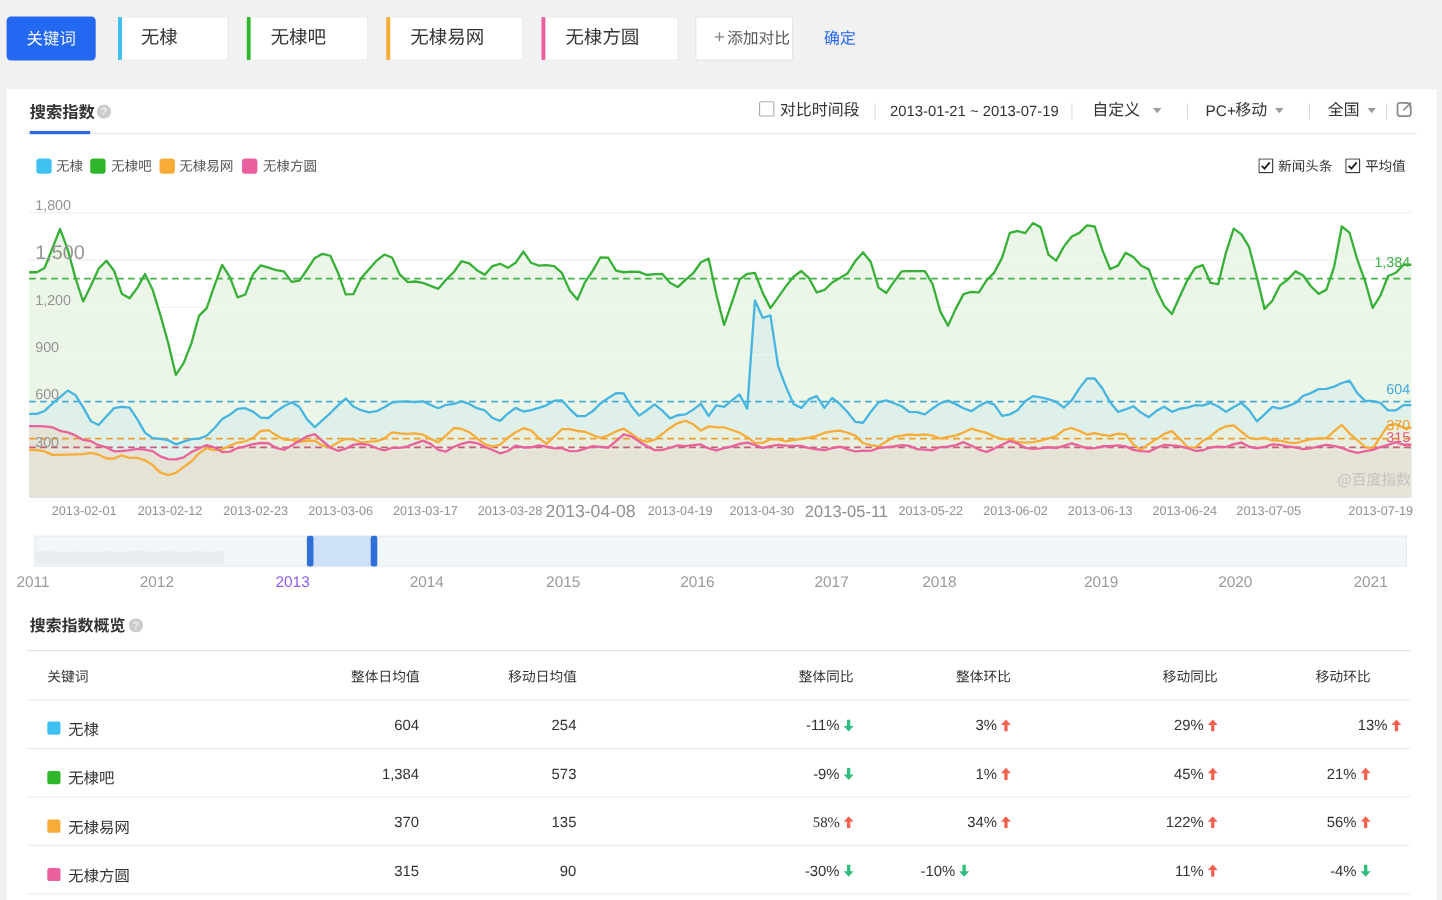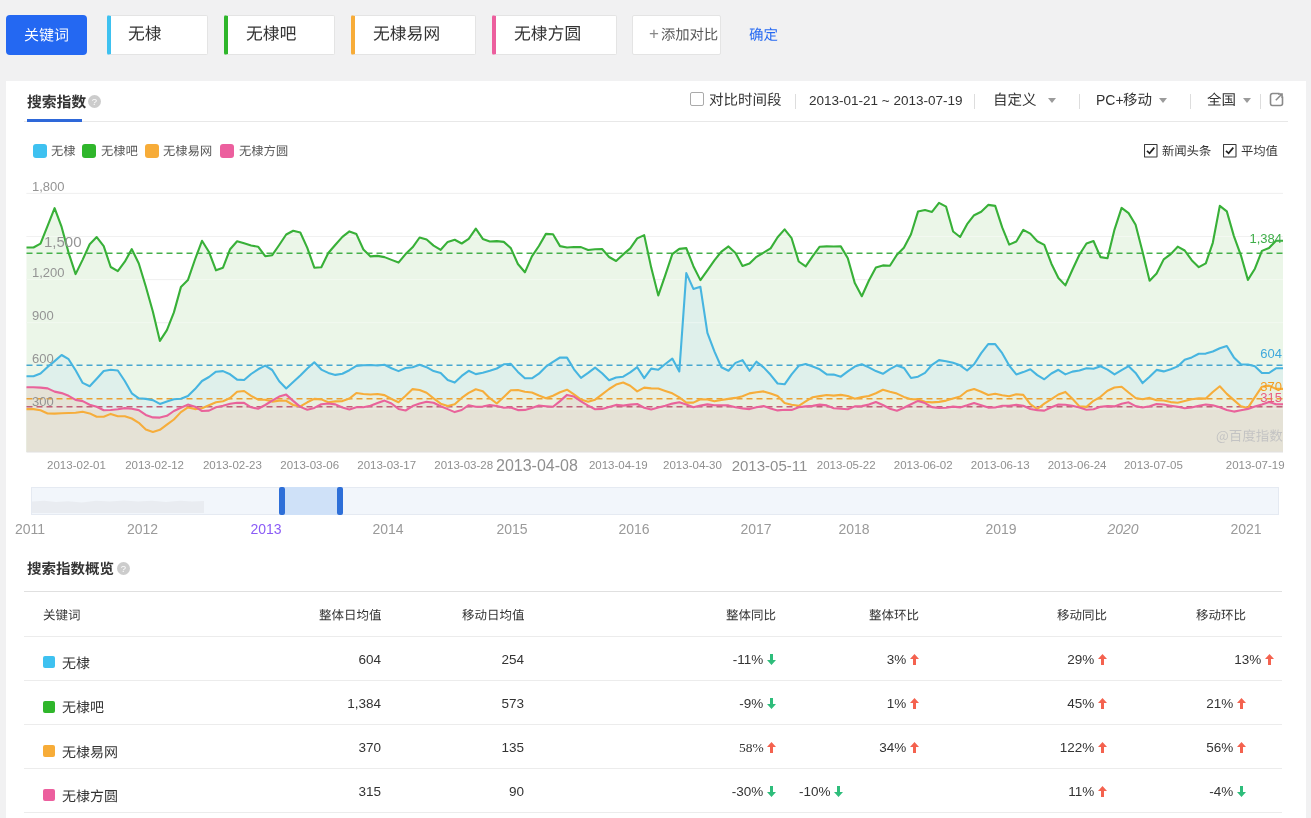--- a/index.html
+++ b/index.html
@@ -198,21 +198,21 @@
     <line x1="26.5" x2="1283" y1="365.2" y2="365.2" stroke="#49a8d0" stroke-width="1.6" stroke-dasharray="6,4"></line>
     <line x1="26.5" x2="1283" y1="398.8" y2="398.8" stroke="#eba032" stroke-width="1.6" stroke-dasharray="6,4"></line>
     <line x1="26.5" x2="1283" y1="406.7" y2="406.7" stroke="#c25f79" stroke-width="1.6" stroke-dasharray="6,4"></line>
     <polyline points="26.5,247.5 33.5,247.5 40.5,243.7 47.6,225.8 54.6,208.2 61.6,226.9 68.6,252.8 75.6,274.1 82.7,259.6 89.7,244.2 96.7,237.1 103.7,246.1 110.7,267.0 117.8,271.1 124.8,261.7 131.8,249.1 138.8,263.5 145.8,286.5 152.9,311.7 159.9,340.9 166.9,330.1 173.9,312.4 180.9,287.1 187.9,280.1 195.0,259.5 202.0,240.8 209.0,252.0 216.0,270.3 223.0,267.7 230.1,249.2 237.1,241.2 244.1,243.3 251.1,245.5 258.1,246.7 265.2,256.2 272.2,255.2 279.2,245.0 286.2,234.5 293.2,230.8 300.3,232.5 307.3,247.9 314.3,267.7 321.3,267.3 328.3,253.0 335.4,244.7 342.4,236.9 349.4,231.4 356.4,234.1 363.4,249.5 370.5,256.4 377.5,255.9 384.5,257.1 391.5,259.9 398.5,262.6 405.6,254.1 412.6,247.3 419.6,237.5 426.6,239.5 433.6,245.6 440.7,249.8 447.7,241.9 454.7,239.8 461.7,243.5 468.7,238.9 475.8,228.7 482.8,238.9 489.8,241.5 496.8,241.1 503.8,241.9 510.8,248.1 517.9,264.0 524.9,272.3 531.9,256.4 538.9,246.0 545.9,233.9 553.0,234.3 560.0,246.1 567.0,247.5 574.0,247.0 581.0,247.1 588.1,250.0 595.1,249.2 602.1,249.0 609.1,257.0 616.1,261.0 623.2,254.4 630.2,248.4 637.2,238.4 644.2,235.1 651.2,267.6 658.3,295.4 665.3,275.2 672.3,254.2 679.3,248.9 686.3,248.1 693.4,266.2 700.4,280.1 707.4,270.3 714.4,260.3 721.4,251.6 728.5,246.4 735.5,252.9 742.5,265.9 749.5,263.6 756.5,256.8 763.6,252.7 770.6,248.4 777.6,237.3 784.6,229.4 791.6,238.2 798.7,261.5 805.7,266.3 812.7,256.1 819.7,246.7 826.7,246.4 833.7,246.5 840.8,246.4 847.8,258.2 854.8,283.1 861.8,296.2 868.8,280.8 875.9,267.4 882.9,265.4 889.9,265.8 896.9,254.8 903.9,247.8 911.0,234.2 918.0,211.6 925.0,210.0 932.0,211.9 939.0,202.8 946.1,206.7 953.1,231.5 960.1,237.0 967.1,224.2 974.1,215.2 981.2,211.7 988.2,204.9 995.2,205.9 1002.2,227.4 1009.2,244.6 1016.3,241.5 1023.3,229.9 1030.3,233.6 1037.3,241.3 1044.3,244.9 1051.4,263.7 1058.4,278.0 1065.4,285.4 1072.4,269.7 1079.4,254.7 1086.5,243.5 1093.5,241.0 1100.5,257.1 1107.5,258.2 1114.5,229.6 1121.6,207.9 1128.6,213.1 1135.6,224.7 1142.6,251.9 1149.6,280.8 1156.6,273.5 1163.7,259.4 1170.7,254.1 1177.7,246.7 1184.7,250.5 1191.7,260.2 1198.8,267.2 1205.8,263.3 1212.8,242.8 1219.8,205.9 1226.8,211.4 1233.9,236.1 1240.9,255.3 1247.9,279.9 1254.9,268.7 1261.9,250.9 1269.0,248.0 1276.0,240.7 1283.0,240.7" fill="none" stroke="#38B038" stroke-width="2.1" stroke-linejoin="round"></polyline>
     <polyline points="26.5,376.2 33.5,376.2 40.5,373.6 47.6,367.0 54.6,361.1 61.6,355.0 68.6,359.2 75.6,370.3 82.7,382.9 89.7,386.3 96.7,378.7 103.7,371.0 110.7,369.8 117.8,370.5 124.8,381.0 131.8,393.3 138.8,398.3 145.8,398.9 152.9,400.1 159.9,403.9 166.9,401.4 173.9,399.2 180.9,398.8 187.9,396.1 195.0,389.1 202.0,381.0 209.0,377.0 216.0,371.7 223.0,371.1 230.1,374.3 237.1,379.6 244.1,380.0 251.1,374.0 258.1,369.3 265.2,365.6 272.2,370.0 279.2,381.3 286.2,388.4 293.2,382.0 300.3,375.5 307.3,368.5 314.3,362.3 321.3,369.6 328.3,372.9 335.4,374.9 342.4,373.8 349.4,370.2 356.4,365.9 363.4,365.2 370.5,365.0 377.5,365.5 384.5,364.8 391.5,368.2 398.5,371.1 405.6,368.0 412.6,367.2 419.6,364.8 426.6,367.2 433.6,371.1 440.7,373.0 447.7,380.0 454.7,382.6 461.7,375.9 468.7,370.8 475.8,374.1 482.8,372.8 489.8,370.8 496.8,368.5 503.8,364.3 510.8,363.9 517.9,371.9 524.9,378.3 531.9,378.3 538.9,373.7 545.9,366.7 553.0,361.8 560.0,357.5 567.0,357.6 574.0,369.3 581.0,377.8 588.1,372.9 595.1,367.6 602.1,373.3 609.1,380.3 616.1,377.5 623.2,376.7 630.2,372.4 637.2,367.2 644.2,378.1 651.2,368.6 658.3,369.8 665.3,364.0 672.3,358.6 679.3,371.5 686.3,273.1 693.4,288.9 700.4,286.8 707.4,332.8 714.4,351.4 721.4,367.2 728.5,370.8 735.5,362.9 742.5,360.1 749.5,370.8 756.5,361.7 763.6,367.4 770.6,374.8 777.6,383.5 784.6,384.3 791.6,374.4 798.7,365.8 805.7,364.0 812.7,366.6 819.7,369.3 826.7,374.4 833.7,374.6 840.8,376.7 847.8,371.3 854.8,366.6 861.8,364.2 868.8,367.4 875.9,371.1 882.9,373.8 889.9,369.2 896.9,365.4 903.9,367.9 911.0,378.0 918.0,376.7 925.0,372.9 932.0,364.8 939.0,360.1 946.1,361.2 953.1,362.8 960.1,365.3 967.1,370.5 974.1,364.3 981.2,353.1 988.2,344.1 995.2,344.1 1002.2,353.2 1009.2,365.6 1016.3,374.4 1023.3,372.1 1030.3,369.3 1037.3,375.1 1044.3,379.3 1051.4,373.5 1058.4,369.8 1065.4,374.4 1072.4,371.6 1079.4,370.5 1086.5,368.3 1093.5,368.8 1100.5,366.3 1107.5,369.6 1114.5,374.4 1121.6,370.1 1128.6,366.2 1135.6,372.9 1142.6,383.1 1149.6,376.7 1156.6,369.9 1163.7,371.4 1170.7,369.2 1177.7,366.4 1184.7,359.8 1191.7,357.4 1198.8,353.7 1205.8,353.6 1212.8,351.5 1219.8,348.2 1226.8,346.0 1233.9,357.4 1240.9,364.3 1247.9,364.6 1254.9,366.3 1261.9,373.0 1269.0,373.0 1276.0,368.3 1283.0,368.3" fill="none" stroke="#47B5E0" stroke-width="2.1" stroke-linejoin="round"></polyline>
     <polyline points="26.5,409.1 33.5,409.1 40.5,410.3 47.6,413.5 54.6,413.6 61.6,413.3 68.6,413.0 75.6,412.8 82.7,411.8 89.7,413.4 96.7,416.8 103.7,416.8 110.7,413.9 117.8,416.2 124.8,416.2 131.8,418.5 138.8,422.8 145.8,429.6 152.9,431.9 159.9,429.8 166.9,424.7 173.9,419.5 180.9,412.1 187.9,407.4 195.0,409.1 202.0,408.3 209.0,405.3 216.0,402.3 223.0,401.2 230.1,398.0 237.1,391.8 244.1,391.0 251.1,395.8 258.1,399.6 265.2,399.8 272.2,401.6 279.2,400.7 286.2,400.8 293.2,405.0 300.3,406.4 307.3,402.3 314.3,398.9 321.3,399.4 328.3,402.3 335.4,401.4 342.4,401.1 349.4,398.6 356.4,393.0 363.4,394.0 370.5,394.5 377.5,394.0 384.5,395.1 391.5,399.0 398.5,402.2 405.6,395.8 412.6,389.1 419.6,390.0 426.6,392.8 433.6,398.4 440.7,403.7 447.7,406.0 454.7,404.3 461.7,397.9 468.7,392.9 475.8,389.3 482.8,391.2 489.8,398.2 496.8,403.5 503.8,396.9 510.8,390.2 517.9,390.1 524.9,391.8 531.9,392.5 538.9,395.5 545.9,398.2 553.0,395.7 560.0,392.2 567.0,389.7 574.0,394.3 581.0,399.5 588.1,401.7 595.1,399.7 602.1,394.4 609.1,389.0 616.1,384.6 623.2,382.5 630.2,385.7 637.2,391.4 644.2,387.6 651.2,388.4 658.3,388.5 665.3,390.9 672.3,393.3 679.3,397.4 686.3,402.6 693.4,402.6 700.4,399.3 707.4,399.5 714.4,401.3 721.4,400.0 728.5,398.9 735.5,397.9 742.5,396.3 749.5,393.4 756.5,392.2 763.6,391.4 770.6,393.4 777.6,396.0 784.6,402.9 791.6,404.7 798.7,405.8 805.7,401.3 812.7,397.2 819.7,396.1 826.7,395.0 833.7,395.6 840.8,394.9 847.8,396.0 854.8,398.7 861.8,397.1 868.8,396.0 875.9,393.2 882.9,389.7 889.9,391.8 896.9,393.6 903.9,396.9 911.0,399.2 918.0,399.4 925.0,401.8 932.0,402.4 939.0,401.9 946.1,400.6 953.1,398.5 960.1,396.5 967.1,391.0 974.1,389.1 981.2,391.7 988.2,395.0 995.2,393.8 1002.2,395.3 1009.2,396.3 1016.3,394.3 1023.3,394.9 1030.3,404.1 1037.3,409.0 1044.3,403.6 1051.4,399.2 1058.4,394.5 1065.4,391.9 1072.4,398.7 1079.4,406.4 1086.5,406.9 1093.5,400.8 1100.5,396.8 1107.5,390.7 1114.5,387.5 1121.6,386.7 1128.6,392.5 1135.6,398.0 1142.6,399.2 1149.6,397.9 1156.6,400.3 1163.7,400.5 1170.7,402.1 1177.7,402.8 1184.7,401.0 1191.7,399.3 1198.8,398.4 1205.8,398.6 1212.8,392.0 1219.8,386.3 1226.8,393.9 1233.9,400.1 1240.9,406.2 1247.9,407.9 1254.9,397.1 1261.9,386.7 1269.0,385.6 1276.0,388.9 1283.0,388.9" fill="none" stroke="#F6AD3B" stroke-width="2.1" stroke-linejoin="round"></polyline>
     <polyline points="26.5,387.3 33.5,387.3 40.5,387.6 47.6,388.4 54.6,391.6 61.6,393.1 68.6,395.8 75.6,399.9 82.7,401.1 89.7,404.7 96.7,406.7 103.7,410.3 110.7,410.0 117.8,409.2 124.8,408.1 131.8,408.8 138.8,410.1 145.8,414.9 152.9,417.4 159.9,417.6 166.9,415.8 173.9,411.0 180.9,407.7 187.9,404.6 195.0,406.7 202.0,411.0 209.0,410.6 216.0,407.3 223.0,405.7 230.1,403.8 237.1,402.7 244.1,402.9 251.1,407.3 258.1,408.8 265.2,405.0 272.2,400.6 279.2,396.6 286.2,394.6 293.2,400.9 300.3,406.9 307.3,409.8 314.3,407.9 321.3,404.2 328.3,403.5 335.4,404.4 342.4,407.5 349.4,409.4 356.4,407.2 363.4,407.2 370.5,405.8 377.5,403.0 384.5,400.6 391.5,403.5 398.5,408.9 405.6,410.5 412.6,406.1 419.6,403.5 426.6,401.7 433.6,402.8 440.7,406.2 447.7,409.1 454.7,412.1 461.7,410.0 468.7,405.2 475.8,406.8 482.8,406.6 489.8,405.0 496.8,406.0 503.8,407.7 510.8,407.5 517.9,410.1 524.9,409.9 531.9,407.9 538.9,405.5 545.9,406.2 553.0,406.8 560.0,401.1 567.0,394.9 574.0,396.6 581.0,401.4 588.1,405.6 595.1,409.2 602.1,408.9 609.1,407.1 616.1,404.9 623.2,405.6 630.2,404.6 637.2,404.0 644.2,407.7 651.2,409.4 658.3,407.4 665.3,405.7 672.3,403.6 679.3,402.3 686.3,404.5 693.4,407.2 700.4,405.6 707.4,404.4 714.4,405.2 721.4,405.3 728.5,405.4 735.5,407.3 742.5,408.4 749.5,409.1 756.5,407.3 763.6,406.1 770.6,408.5 777.6,410.4 784.6,409.7 791.6,409.9 798.7,407.3 805.7,406.4 812.7,405.9 819.7,404.6 826.7,405.4 833.7,408.3 840.8,408.7 847.8,409.3 854.8,406.4 861.8,406.1 868.8,404.6 875.9,402.0 882.9,405.0 889.9,408.7 896.9,410.8 903.9,407.8 911.0,404.2 918.0,400.9 925.0,403.1 932.0,407.1 939.0,408.0 946.1,407.7 953.1,406.6 960.1,407.4 967.1,405.3 974.1,403.0 981.2,405.2 988.2,407.6 995.2,407.5 1002.2,405.7 1009.2,405.7 1016.3,404.9 1023.3,405.8 1030.3,409.0 1037.3,410.1 1044.3,410.6 1051.4,407.2 1058.4,404.5 1065.4,404.8 1072.4,405.7 1079.4,407.4 1086.5,409.8 1093.5,409.3 1100.5,406.8 1107.5,406.1 1114.5,406.4 1121.6,403.7 1128.6,402.3 1135.6,406.1 1142.6,407.5 1149.6,406.3 1156.6,404.0 1163.7,404.5 1170.7,405.7 1177.7,406.8 1184.7,408.3 1191.7,407.5 1198.8,405.7 1205.8,404.5 1212.8,405.3 1219.8,407.2 1226.8,409.9 1233.9,411.6 1240.9,410.2 1247.9,408.9 1254.9,406.5 1261.9,404.4 1269.0,401.9 1276.0,404.3 1283.0,404.3" fill="none" stroke="#E9639B" stroke-width="2.1" stroke-linejoin="round"></polyline>
     <line x1="26.5" x2="1283" y1="452" y2="452" stroke="#e0e0e0"></line>
   </svg>
 <div style="position:absolute;left:32px;top:179.7px;font-size:13px;line-height:13px;color:#949494;">1,800</div>
-<div style="position:absolute;left:44px;top:222.8px;font-size:15px;line-height:13px;color:#949494;margin-top:12px;">1,500</div>
+<div style="position:absolute;left:32px;top:222.8px;font-size:18px;line-height:13px;color:#949494;">1,500</div>
 <div style="position:absolute;left:32px;top:265.9px;font-size:13px;line-height:13px;color:#949494;">1,200</div>
 <div style="position:absolute;left:32px;top:309.0px;font-size:13px;line-height:13px;color:#949494;">900</div>
 <div style="position:absolute;left:32px;top:352.1px;font-size:13px;line-height:13px;color:#949494;">600</div>
 <div style="position:absolute;left:32px;top:395.2px;font-size:13px;line-height:13px;color:#949494;">300</div>
 <div style="position:absolute;left:1182px;top:232.1px;width:100px;text-align:right;font-size:13px;line-height:14px;color:#3fae49;">1,384</div>
 <div style="position:absolute;left:1182px;top:347.2px;width:100px;text-align:right;font-size:13px;line-height:14px;color:#3FA9DC;">604</div>
 <div style="position:absolute;left:1182px;top:380.3px;width:100px;text-align:right;font-size:13px;line-height:14px;color:#F49D20;">370</div>
 <div style="position:absolute;left:1182px;top:391.2px;width:100px;text-align:right;font-size:13px;line-height:14px;color:#E95B81;">315</div>
 <svg style="position:absolute;left:1216.0px;top:425.3px;overflow:visible" width="67" height="20">
     <g transform="translate(0 15.7) scale(0.013500 -0.013500)" fill="#c3c3c3">
@@ -248,21 +248,21 @@
 <div style="position:absolute;left:337.2px;top:487px;width:6px;height:28px;background:#2E6FD8;border-radius:2px;"></div>
 <div style="position:absolute;left:0.0px;top:522px;width:60px;text-align:center;font-size:14px;line-height:14px;color:#9a9a9a;">2011</div>
 <div style="position:absolute;left:112.6px;top:522px;width:60px;text-align:center;font-size:14px;line-height:14px;color:#9a9a9a;">2012</div>
 <div style="position:absolute;left:236.0px;top:522px;width:60px;text-align:center;font-size:14px;line-height:14px;color:#8b5cf6;">2013</div>
 <div style="position:absolute;left:358.0px;top:522px;width:60px;text-align:center;font-size:14px;line-height:14px;color:#9a9a9a;">2014</div>
 <div style="position:absolute;left:482.0px;top:522px;width:60px;text-align:center;font-size:14px;line-height:14px;color:#9a9a9a;">2015</div>
 <div style="position:absolute;left:604.0px;top:522px;width:60px;text-align:center;font-size:14px;line-height:14px;color:#9a9a9a;">2016</div>
 <div style="position:absolute;left:726.0px;top:522px;width:60px;text-align:center;font-size:14px;line-height:14px;color:#9a9a9a;">2017</div>
 <div style="position:absolute;left:824px;top:522px;width:60px;text-align:center;font-size:14px;line-height:14px;color:#9a9a9a;">2018</div>
 <div style="position:absolute;left:971.0px;top:522px;width:60px;text-align:center;font-size:14px;line-height:14px;color:#9a9a9a;">2019</div>
-<div style="position:absolute;left:1093.0px;top:522px;width:60px;text-align:center;font-size:14px;line-height:14px;color:#9a9a9a;font-style:italic;">2020</div>
+<div style="position:absolute;left:1093.0px;top:522px;width:60px;text-align:center;font-size:14px;line-height:14px;color:#9a9a9a;">2020</div>
 <div style="position:absolute;left:1216.0px;top:522px;width:60px;text-align:center;font-size:14px;line-height:14px;color:#9a9a9a;">2021</div>
 <svg style="position:absolute;left:27.0px;top:557.2px;overflow:visible" width="87" height="22">
     <g transform="translate(0 16.8) scale(0.014500 -0.014500)" fill="#333">
       <use href="#g641cb" transform="translate(0.0 0)"></use>
       <use href="#g7d22b" transform="translate(1000.0 0)"></use>
       <use href="#g6307b" transform="translate(2000.0 0)"></use>
       <use href="#g6570b" transform="translate(3000.0 0)"></use>
       <use href="#g6982b" transform="translate(4000.0 0)"></use>
       <use href="#g89c8b" transform="translate(5000.0 0)"></use>
     </g>
@@ -407,21 +407,21 @@
       <use href="#g68e3r" transform="translate(1000.0 0)"></use>
       <use href="#g65b9r" transform="translate(2000.0 0)"></use>
       <use href="#g5706r" transform="translate(3000.0 0)"></use>
     </g>
   </svg>
 <div style="position:absolute;left:281px;top:785.2px;width:100px;text-align:right;font-size:13.5px;line-height:13.5px;color:#333;">315</div>
 <div style="position:absolute;left:424px;top:785.2px;width:100px;text-align:right;font-size:13.5px;line-height:13.5px;color:#333;">90</div>
 <div style="position:absolute;left:656px;top:785.2px;width:120px;text-align:right;font-size:13.5px;line-height:13.5px;color:#333;">-30%&nbsp;<svg width="9" height="11" viewBox="0 0 9 11" style="vertical-align:-1px">
       <path d="M4.5,11 L0,6 L3,6 L3,0 L6,0 L6,6 L9,6 Z" fill="#2EBD7B"></path>
     </svg></div>
-<div style="position:absolute;left:799px;top:785.2px;width:120px;text-align:left;font-size:13.5px;line-height:13.5px;color:#333;">-10%&nbsp;<svg width="9" height="11" viewBox="0 0 9 11" style="vertical-align:-1px">
+<div style="position:absolute;left:799px;top:785.2px;width:120px;text-align:center;font-size:13.5px;line-height:13.5px;color:#333;">-10%&nbsp;<svg width="9" height="11" viewBox="0 0 9 11" style="vertical-align:-1px">
       <path d="M4.5,11 L0,6 L3,6 L3,0 L6,0 L6,6 L9,6 Z" fill="#2EBD7B"></path>
     </svg></div>
 <div style="position:absolute;left:987px;top:785.2px;width:120px;text-align:right;font-size:13.5px;line-height:13.5px;color:#333;">11%&nbsp;<svg width="9" height="11" viewBox="0 0 9 11" style="vertical-align:-1px">
       <path d="M4.5,0 L9,5 L6,5 L6,11 L3,11 L3,5 L0,5 Z" fill="#F4624F"></path>
     </svg></div>
 <div style="position:absolute;left:1126px;top:785.2px;width:120px;text-align:right;font-size:13.5px;line-height:13.5px;color:#333;">-4%&nbsp;<svg width="9" height="11" viewBox="0 0 9 11" style="vertical-align:-1px">
       <path d="M4.5,11 L0,6 L3,6 L3,0 L6,0 L6,6 L9,6 Z" fill="#2EBD7B"></path>
     </svg></div>
 <svg width="0" height="0" style="position:absolute">
     <defs>

